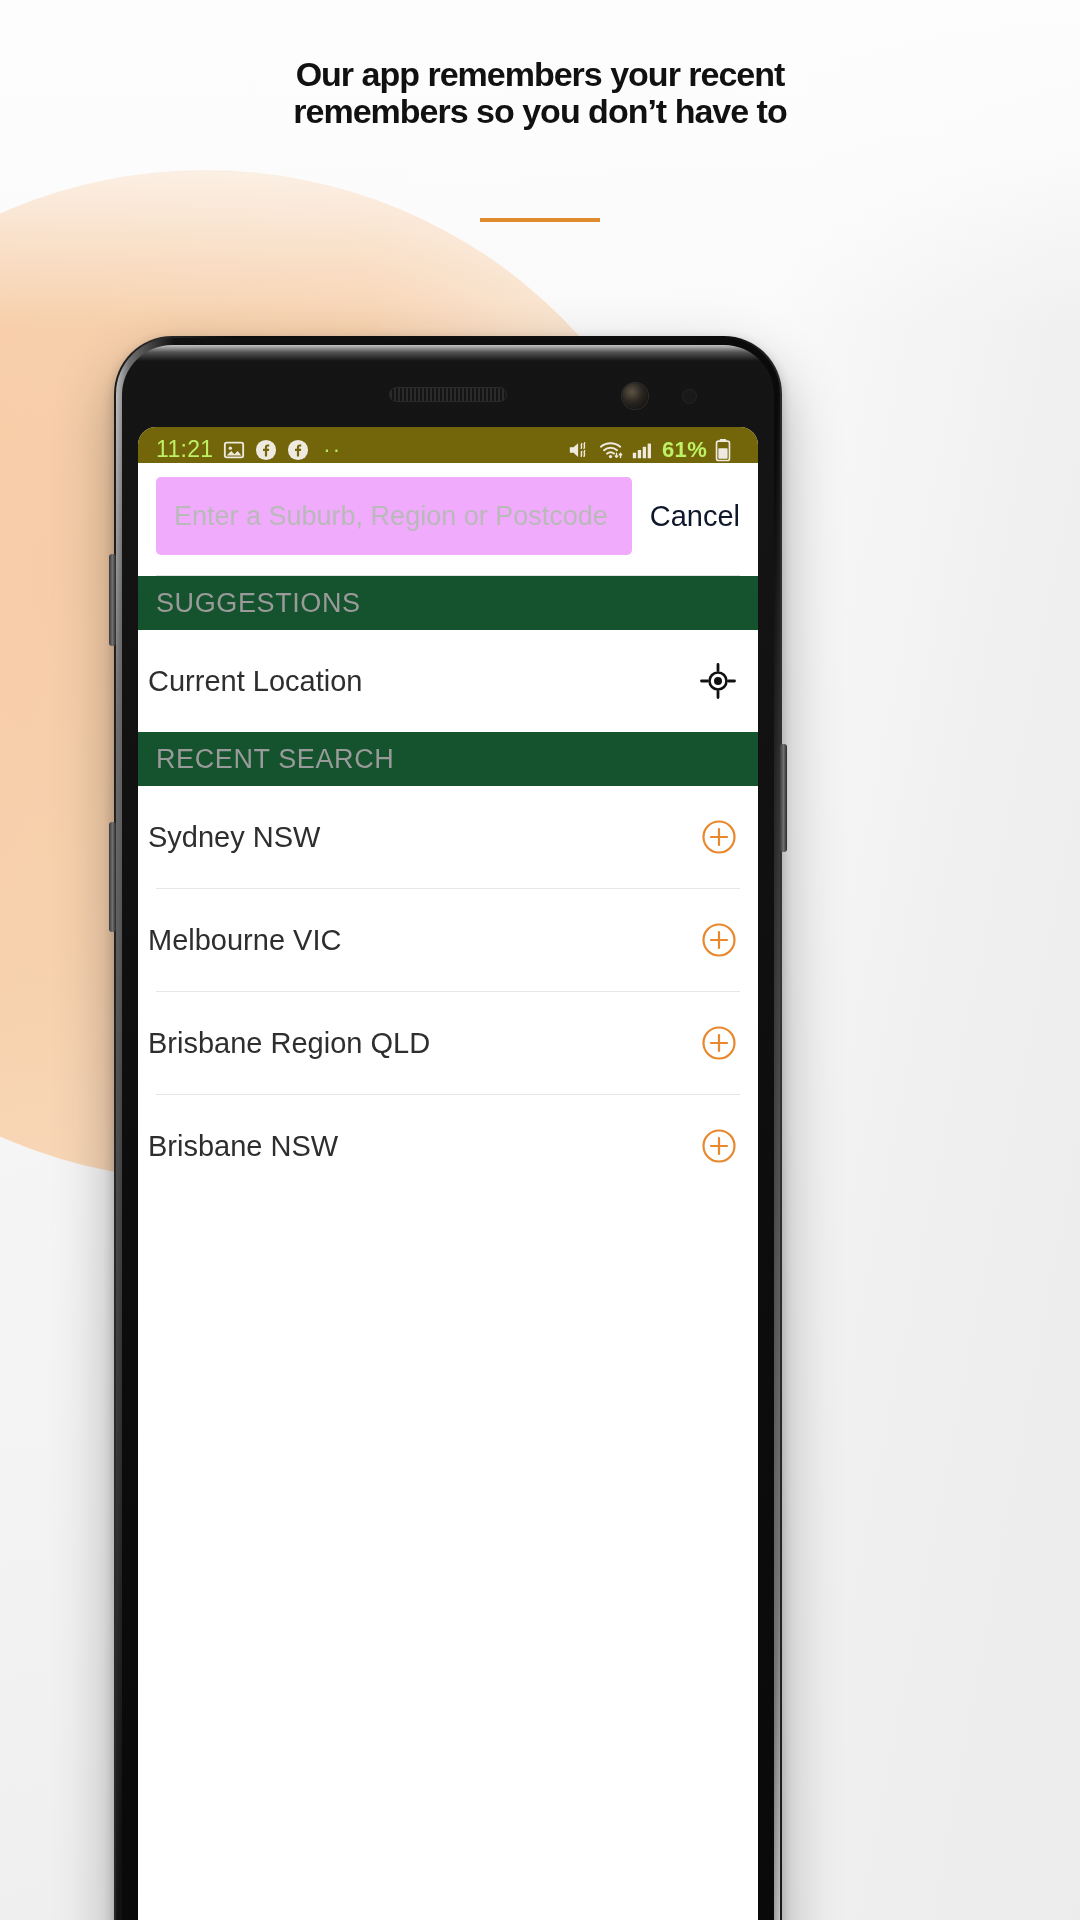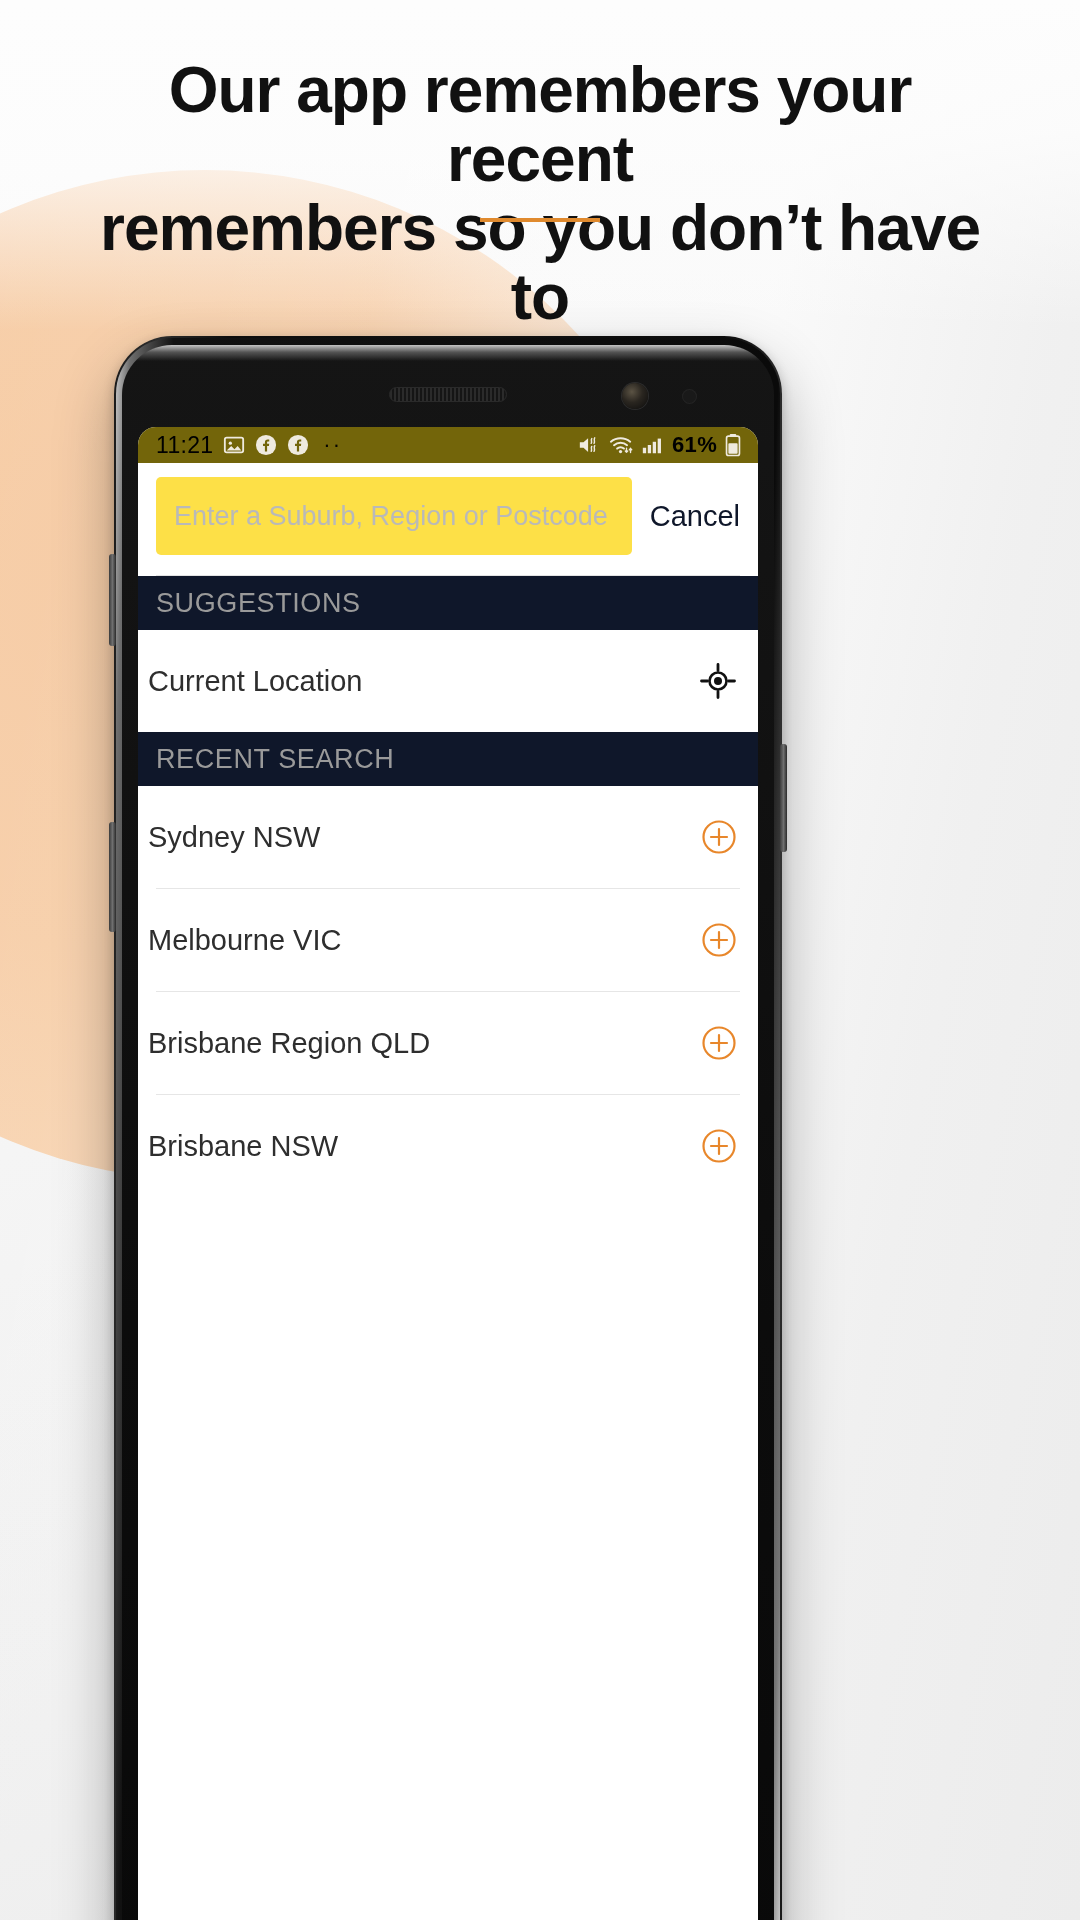--- a/index.html
+++ b/index.html
@@ -28,21 +28,21 @@
   }
   .bg-top-fade{
     position:absolute;left:0;right:0;top:0;height:330px;
     background:linear-gradient(180deg,#fdfdfd 0%, rgba(253,253,253,.85) 40%, rgba(253,253,253,0) 100%);
   }
 
   
   .headline{
     position:absolute; left:0; right:0; top:56px;
     text-align:center;
-    font-size:64px;
+    font-size:34px;
     line-height:1.08;
     font-weight:bold;
     color:#111;
     letter-spacing:-1px;
     padding:0 80px;
     z-index:5;
   }
   .headline .l2{display:block;}
   .rule{
     position:absolute;
@@ -111,43 +111,43 @@
     left:16px; right:16px; top:82px; bottom:0;
     background:#ffffff;
     overflow:hidden;
     border-radius:18px 18px 10px 10px;
   }
 
   
   .statusbar{
     height:36px;
     background:#73650a;
-    display:flex;align-items:center;
-    padding:0 16px 0 18px;
-    color:#000000;
+    display:flex;align-items:flex-end;
+    padding:0 26px 0 18px;
+    color:#bef264;
     font-size:22px;
     letter-spacing:.3px;
   }
   .sb-left{display:flex;align-items:center;gap:10px;flex:1;}
   .sb-time{font-size:23px;font-weight:400;}
   .sb-right{display:flex;align-items:center;gap:7px;font-weight:bold;}
   .sb-ico{display:inline-flex;align-items:center;}
   .sb-dots{font-size:22px;letter-spacing:2px;opacity:.95;padding-left:4px;}
   .sb-batt-txt{font-size:22px;padding-left:2px;}
 
   
   .search-row{
     display:flex;align-items:center;
     padding:14px 16px 12px 18px;
     gap:12px;
     background:#fff;
   }
   .search-field{
     flex:1;
-    background:#fde047;
+    background:#f0abfc;
     border-radius:5px;
     height:78px;
     display:flex;align-items:center;
     padding:0 18px;
   }
   .search-input{
     border:0;outline:0;background:transparent;
     width:100%;
     font-family:"Liberation Sans", sans-serif;
     font-size:27px;
@@ -159,21 +159,21 @@
     white-space:nowrap;
     padding:0 2px 0 6px;
     cursor:pointer;
     background:none;border:0;
     font-family:"Liberation Sans", sans-serif;
   }
   .top-divider{height:1px;background:#e3e3e3;margin:8px 18px 0 18px;}
 
   
   .section-hd{
-    background:#0f172a;
+    background:#14532d;
     color:#9a9a9a;
     font-size:27px;
     letter-spacing:.6px;
     padding:14px 0 14px 18px;
     height:54px;
     display:flex;align-items:center;
   }
 
   
   .row{

